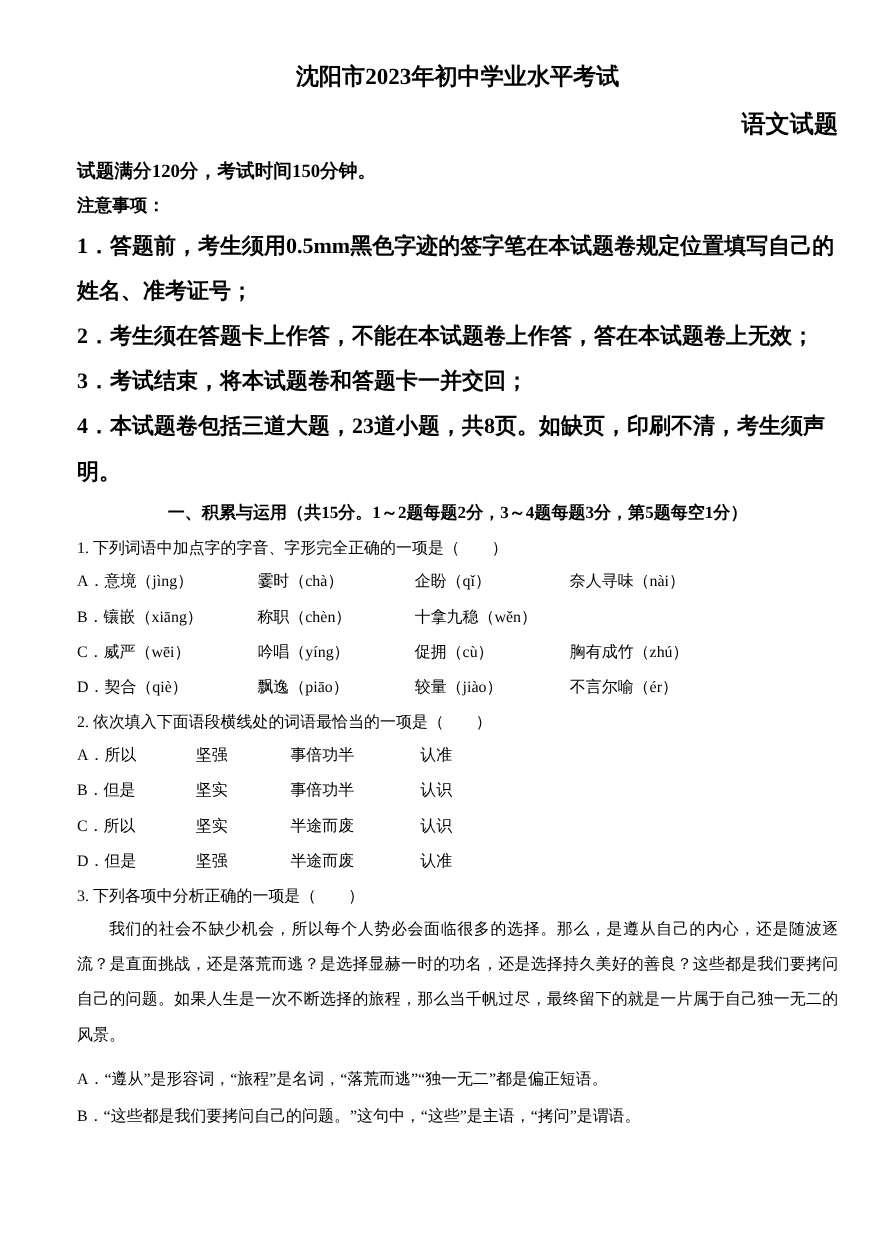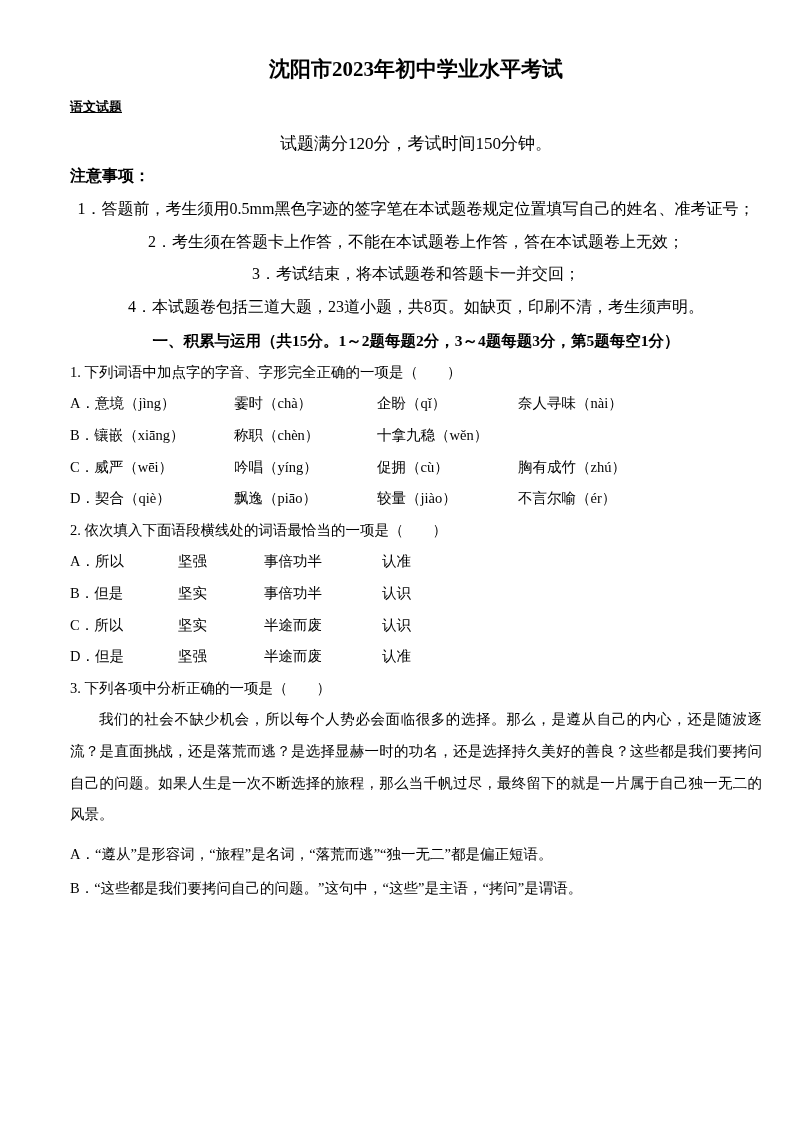--- a/index.html
+++ b/index.html
@@ -1,22 +1,22 @@
 <!DOCTYPE html>
 <html><head>
 <meta charset="utf-8">
 <style>
   html,body{margin:0;padding:0;background:#ffffff;}
   body{width:793px;height:1122px;color:#000;font-family:"Liberation Serif","DejaVu Serif",serif;}
   .page{box-sizing:border-box;width:793px;height:1122px;padding:56px 31px 30px 70px;overflow:hidden;background:#fff;}
   .title{text-align:center;font-size:21px;font-weight:700;margin:0 0 16px 0;line-height:1.3;}
-  .subtitle{text-align:left;font-size:13px;font-weight:700;margin:0 0 10px 0;line-height:1.3;text-decoration:underline;}
-  .meta{text-align:center;font-size:17px;font-weight:400;margin:16px 0 4px 0;line-height:1.4;}
+  .subtitle{text-align:right;font-size:22px;font-weight:700;margin:0 0 10px 0;line-height:1.3;}
+  .meta{font-size:17px;font-weight:700;margin:16px 0 4px 0;line-height:1.4;}
   .notice-heading{font-size:16px;font-weight:700;margin:0;line-height:2.05;}
-  .notice-item{font-size:16px;font-weight:400;margin:0;line-height:2.05;text-align:center;}
+  .notice-item{font-size:20px;font-weight:700;margin:0;line-height:2.05;}
   .section-heading{font-size:15.5px;font-weight:700;margin:0;line-height:2.15;text-align:center;}
   .stem{font-size:14.5px;margin:0;line-height:2.1;}
   .passage{font-size:14.5px;margin:0 0 6px 0;line-height:2.2;text-indent:2em;text-align:justify;}
   .opt-grid{display:grid;font-size:14.5px;line-height:2.2;gap:16px;}
   .q1-grid{grid-template-columns:148px 127px 125px 1fr;}
   .q2-grid{grid-template-columns:92px 70px 102px 1fr;}
   .opt-line{font-size:14.5px;margin:0;line-height:2.35;}
   .u{text-underline-offset:4px;}
   .qblock{margin:0;}
 </style>

